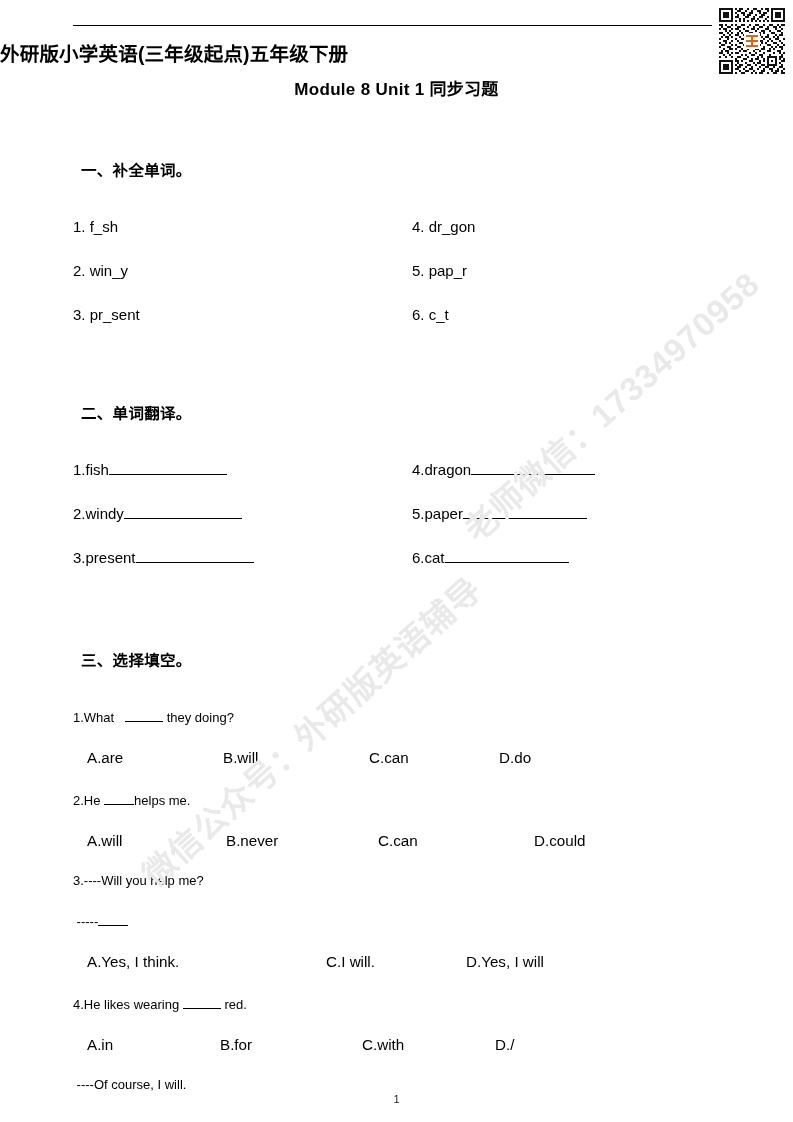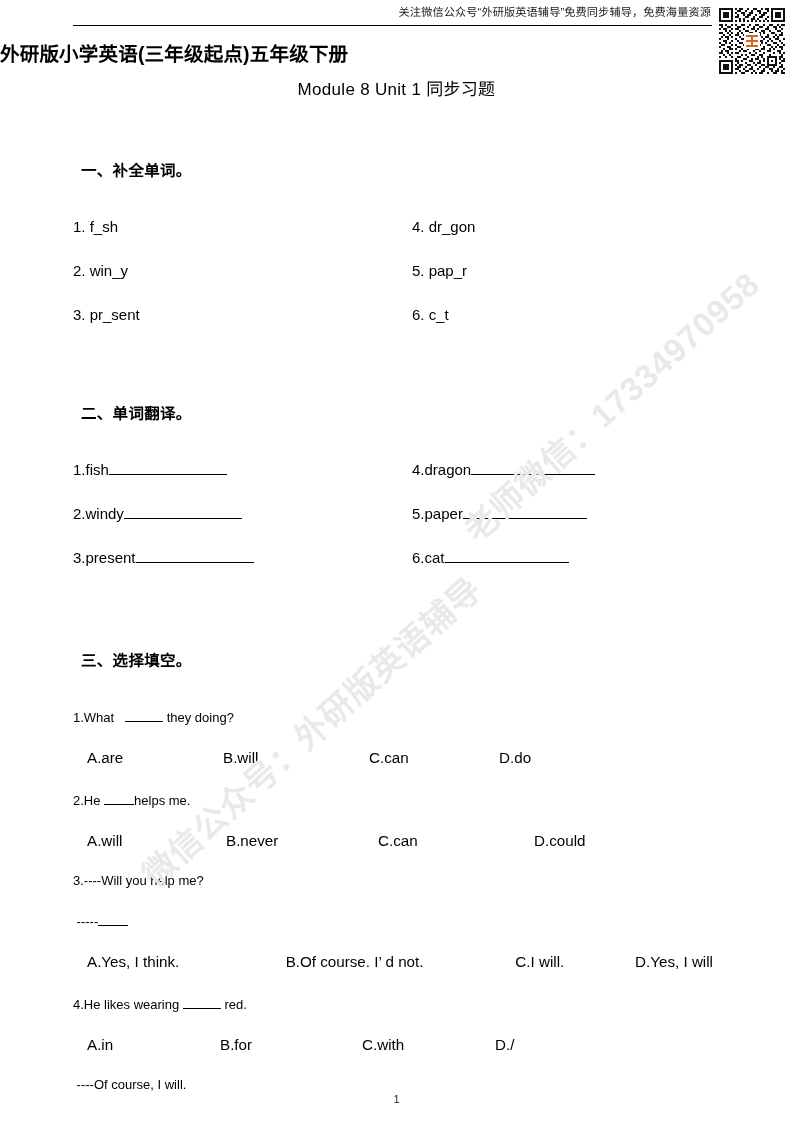--- a/index.html
+++ b/index.html
@@ -94,21 +94,21 @@
     font-weight: bold;
     letter-spacing: 0.2px;
   }
   .doc-subtitle {
     position: absolute;
     left: 0;
     top: 75px;
     width: 793px;
     text-align: center;
     font-size: 17px;
-    font-weight: normal;
+    font-weight: bold;
     letter-spacing: 0.3px;
   }
 
   
   .content {
     position: absolute;
     left: 73px;
     top: 150px;
     width: 640px;
   }
@@ -218,21 +218,20 @@
     font-size: 11px;
     color: #1f1f1f;
   }
 </style>
 </head>
 <body>
 
 <div class="page">
 
   <div class="header-band">
-    <div class="header-text">关注微信公众号“外研版英语辅导”免费同步辅导，免费海量资源</div>
     <div class="header-rule"></div>
   </div>
 
   <div class="qr-wrap">
     <svg width="66" height="66" viewBox="0 0 33 33" shape-rendering="crispEdges" aria-hidden="true">
       <rect width="33" height="33" fill="#ffffff"></rect>
       <g fill="#111111">
 
         <rect x="0" y="0" width="7" height="1"></rect>
           <rect x="0" y="6" width="7" height="1"></rect>
@@ -589,21 +588,20 @@
       <span class="o1">A.will</span>
       <span class="o2">B.never</span>
       <span class="o3">C.can</span>
       <span class="o4">D.could</span>
     </div>
 
     <div class="q-line">3.----Will you help me?</div>
     <div class="q-line"><span> -----</span><span class="u-blank u-3b"></span></div>
     <div class="opt-grid og-c">
       <span class="o1">A.Yes, I think.</span>
-      <span class="o2">B.Of course. I’ d not.</span>
       <span class="o3">C.I will.</span>
       <span class="o4">D.Yes, I will</span>
     </div>
 
     <div class="q-line"><span>4.He likes wearing </span><span class="u-blank u-3"></span><span> red.</span></div>
     <div class="opt-grid og-d">
       <span class="o1">A.in</span>
       <span class="o2">B.for</span>
       <span class="o3">C.with</span>
       <span class="o4">D./</span>

